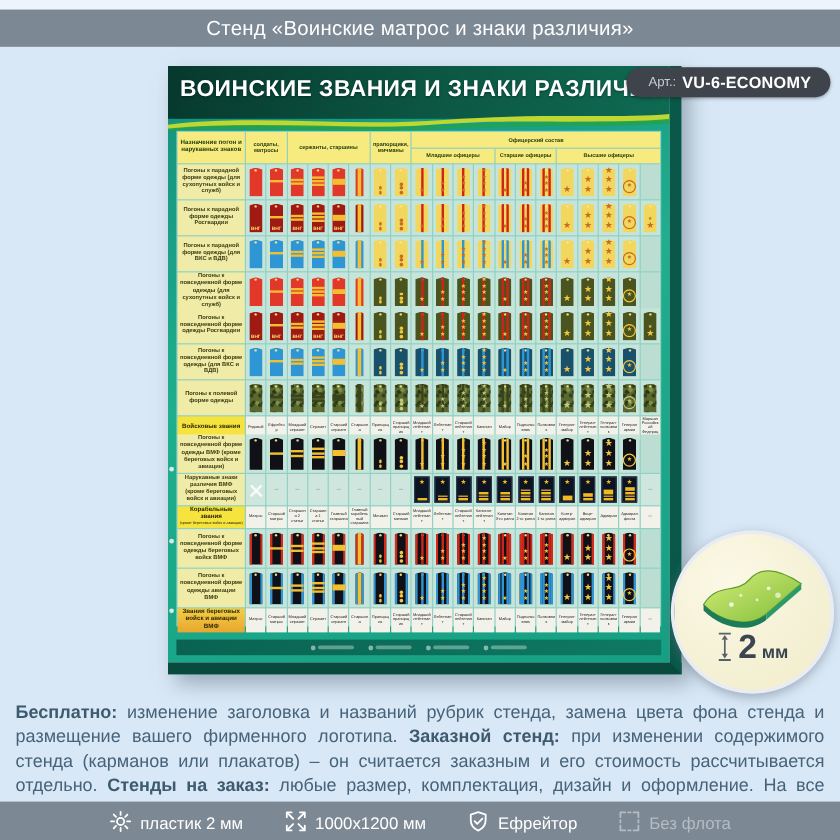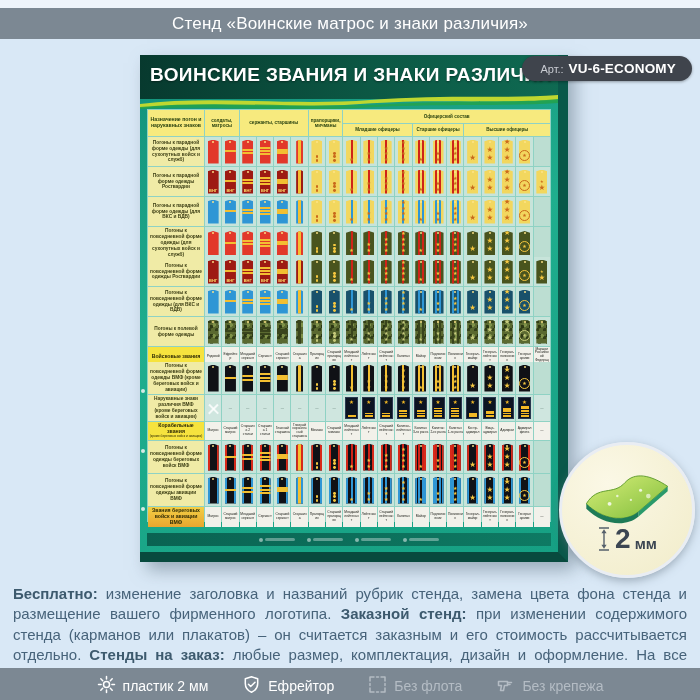--- a/index.html
+++ b/index.html
@@ -2160,37 +2160,37 @@
         <svg width="19" height="19" viewBox="0 0 19 19" fill="none" stroke="currentColor" stroke-width="1.5" stroke-linecap="round">
           <circle cx="9.5" cy="9.5" r="3"></circle>
           <path d="M9.5 1.5v2.6M9.5 14.9v2.6M1.5 9.5h2.6M14.9 9.5h2.6M3.8 3.8l1.9 1.9M13.3 13.3l1.9 1.9M15.2 3.8l-1.9 1.9M5.7 13.3l-1.9 1.9"></path>
         </svg>
       </span>
       <span>пластик 2 мм</span>
     </div>
     <div class="fitem">
       <span>
         <svg width="19" height="19" viewBox="0 0 19 19" fill="none" stroke="currentColor" stroke-width="1.5" stroke-linecap="round" stroke-linejoin="round">
+          <path d="M2 6V2h4M13 2h4v4M17 13v4h-4M6 17H2v-4"></path>
+          <path d="M3 3l4.3 4.3M16 3l-4.3 4.3M16 16l-4.3-4.3M3 16l4.3-4.3"></path>
+        </svg>
+      </span>
+      <span>1000x1200 мм</span>
+    </div>
+    <div class="fitem">
+      <span>
+        <svg width="19" height="19" viewBox="0 0 19 19" fill="none" stroke="currentColor" stroke-width="1.5" stroke-linecap="round" stroke-linejoin="round">
           <path d="M9.5 1.8l6.2 2v4.6c0 4.1-2.6 7.2-6.2 8.8-3.6-1.6-6.2-4.7-6.2-8.8V3.8z"></path>
           <path d="M6.5 9.3l2.2 2.2 4.3-4.3"></path>
         </svg>
       </span>
       <span>Ефрейтор</span>
     </div>
     <div class="fitem inactive">
       <span>
         <svg width="19" height="19" viewBox="0 0 19 19" fill="none" stroke="currentColor" stroke-width="1.5" stroke-linecap="round" stroke-linejoin="round">
           <path d="M2 6V2h4M13 2h4v4M17 13v4h-4M6 17H2v-4"></path>
           <path d="M8.5 2h2M17 8.5v2M8.5 17h2M2 8.5v2"></path>
         </svg>
       </span>
       <span>Без флота</span>
     </div>
-    <div class="fitem inactive">
-      <span>
-        <svg width="19" height="19" viewBox="0 0 19 19" fill="none" stroke="currentColor" stroke-width="1.5" stroke-linecap="round" stroke-linejoin="round">
-          <path d="M2.5 6.5h9v4h-3l-1 5h-3l1-5h-3z"></path>
-          <path d="M11.5 7.6h4M11.5 9.4h2.5"></path>
-        </svg>
-      </span>
-      <span>Без крепежа</span>
-    </div>
   </div>
 
 </body></html>

